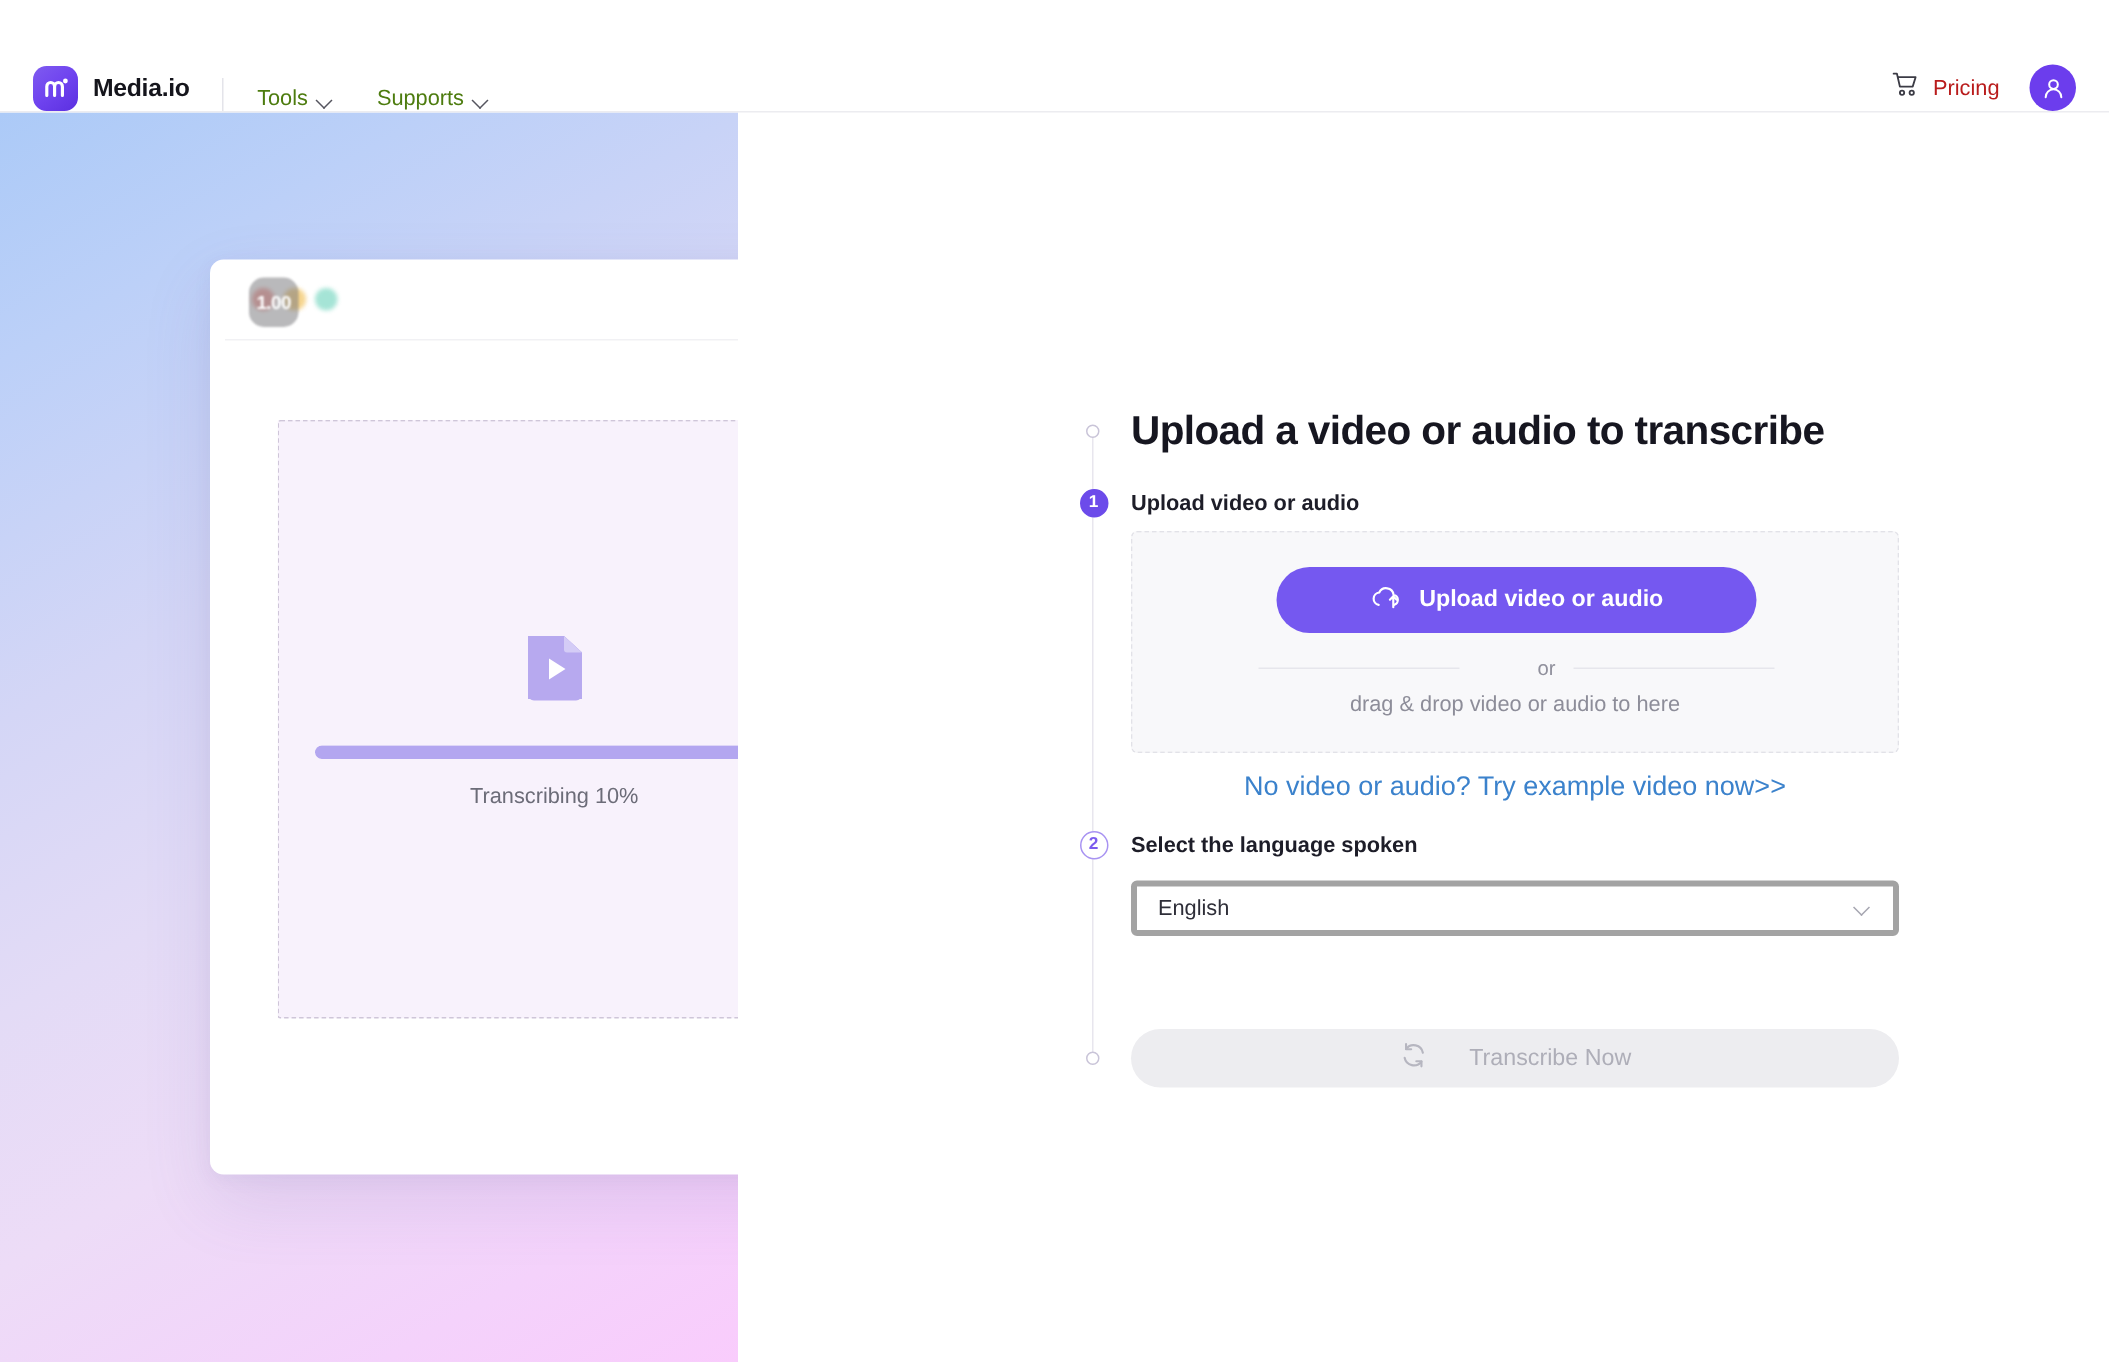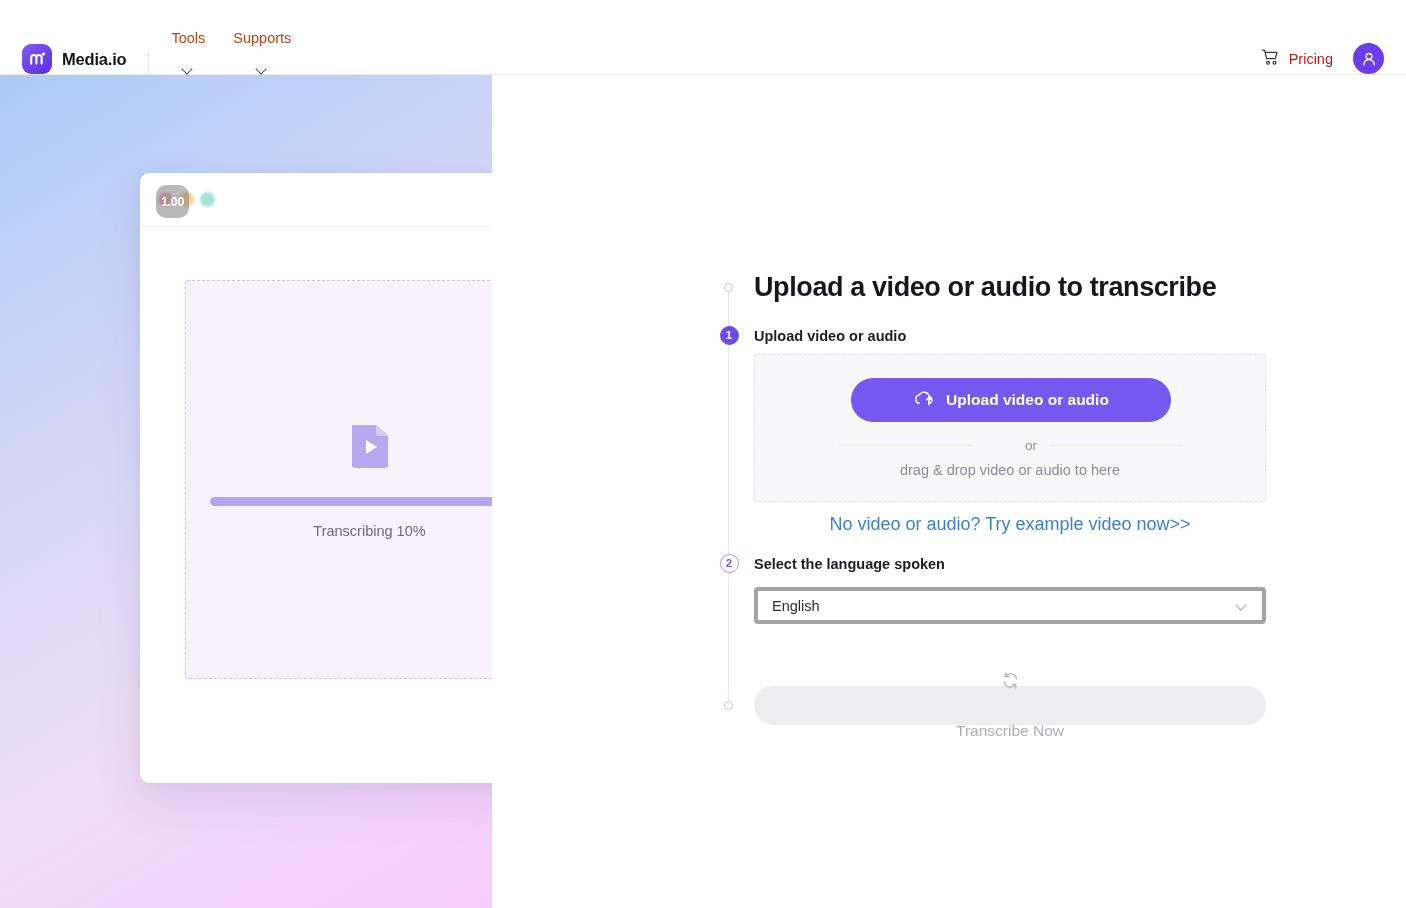--- a/index.html
+++ b/index.html
@@ -56,25 +56,24 @@
     margin: 0 22px 0 22px;
   }
   .nav {
     display: flex;
     align-items: center;
     gap: 28px;
   }
   .nav-item {
     display: flex;
     align-items: center;
-    gap: 17px;
+    gap: 7px;
     font-size: 14.5px;
-    color: #c2410c;
-    cursor: pointer;
-    flex-direction: column;
+    color: #4d7c0f;
+    cursor: pointer;
   }
   .chev {
     width: 11px; height: 11px;
     position: relative;
     top: 1px;
   }
   .chev::before {
     content: "";
     position: absolute;
     left: 0; top: 1px;
@@ -132,20 +131,21 @@
     position: absolute;
     left: 140px;
     top: 126px;       
     width: 458px;
     height: 610px;
     background: #ffffff;
     border-radius: 9px;
     box-shadow: 0 18px 46px rgba(105, 95, 160, 0.14),
                 0 3px 12px rgba(105, 95, 160, 0.07);
     z-index: 5;
+    padding-left: 10px;
   }
   .card-titlebar {
     position: relative;
     height: 54px;
     border-bottom: 1px solid #f1f1f4;
     display: flex;
     align-items: center;
     padding-left: 18px;
   }
   .dots-wrap {
@@ -394,21 +394,20 @@
     background: #ededf0;
     border: none;
     display: flex;
     align-items: center;
     justify-content: center;
     gap: 28px;
     color: #aeaeb8;
     font-size: 15.5px;
     cursor: default;
     font-family: "Liberation Sans", sans-serif;
-    flex-direction: column;
   }
 </style>
 </head>
 <body>
 
 <div class="header">
   <div class="brand">
     <span class="logo-mark">
       <svg width="19" height="19" viewBox="0 0 19 19">
         <path d="M3.2 13.6 V7.6 a2.6 2.6 0 0 1 5.2 0 v6 M8.4 13.6 V7.6 a2.6 2.6 0 0 1 5.2 0 v6" fill="none" stroke="#ffffff" stroke-width="2.1" stroke-linecap="round"></path>

